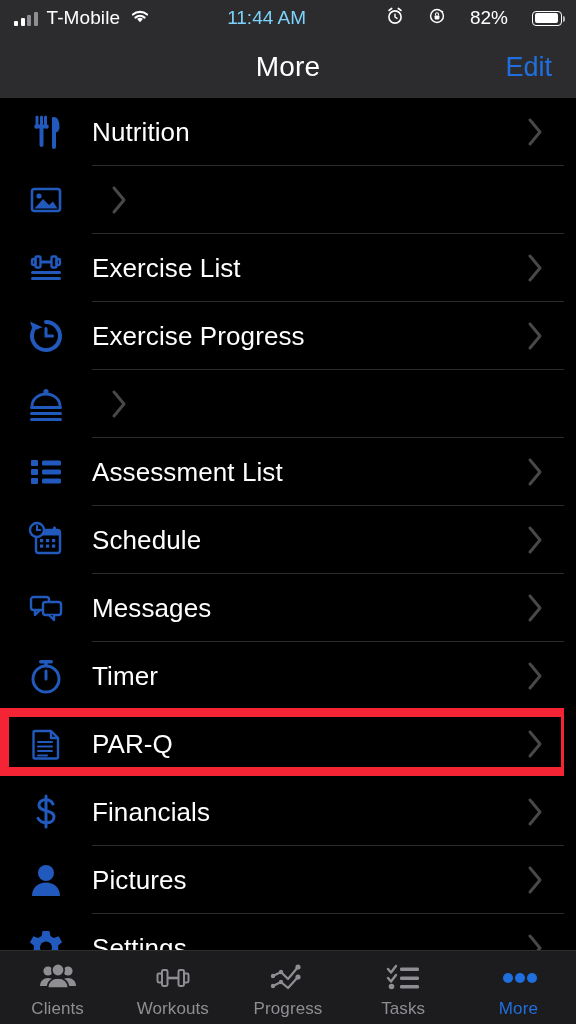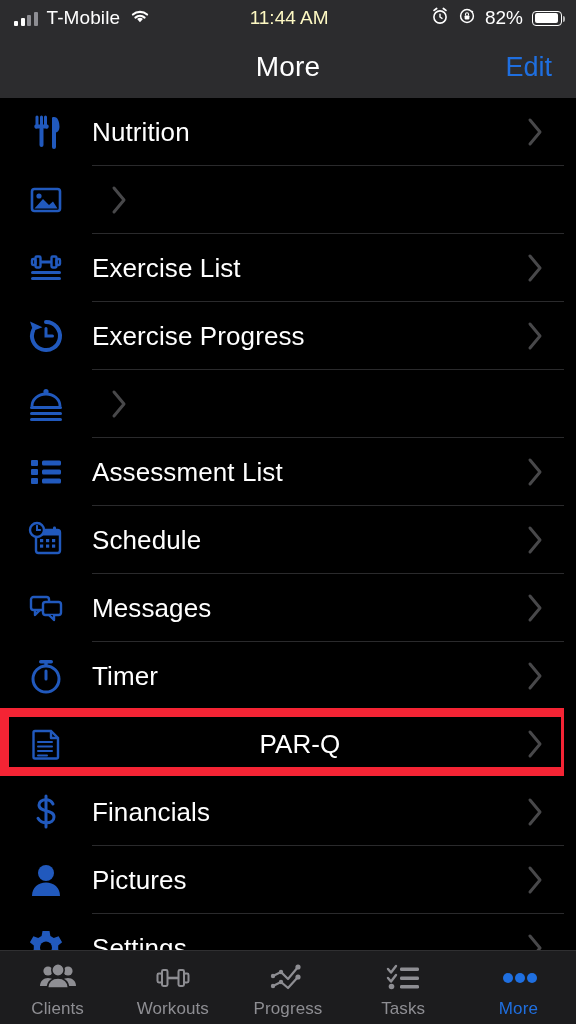--- a/index.html
+++ b/index.html
@@ -42,30 +42,30 @@
   }
   .sb-center {
     flex: 1 1 auto;
     display: flex;
     justify-content: center;
     align-items: center;
   }
   .sb-right {
     display: flex;
     align-items: center;
-    gap: 9px;
+    gap: 24px;
     flex: 0 0 auto;
   }
   .sb-text {
     color: #ffffff;
     font-size: 19px;
     letter-spacing: 0.1px;
   }
   .sb-time {
-    color: #fef9c3;
+    color: #7dd3fc;
     font-size: 19px;
     font-weight: 500;
     margin-left: -4px;
   }
   .signal {
     display: flex;
     align-items: flex-end;
     gap: 2.5px;
     height: 15px;
   }
@@ -189,21 +189,20 @@
     bottom: 0;
     height: 1px;
     background: #2a2a2c;
   }
   .row.no-sep::after { display: none; }
 
   
   #row-parq {
     position: relative;
     z-index: 5;
-    text-align: center;
   }
   #highlight-box {
     position: absolute;
     left: 0;
     top: 610px;
     width: 570px;
     height: 68px;
     border: 9px solid #f42434;
     box-sizing: border-box;
     pointer-events: none;

